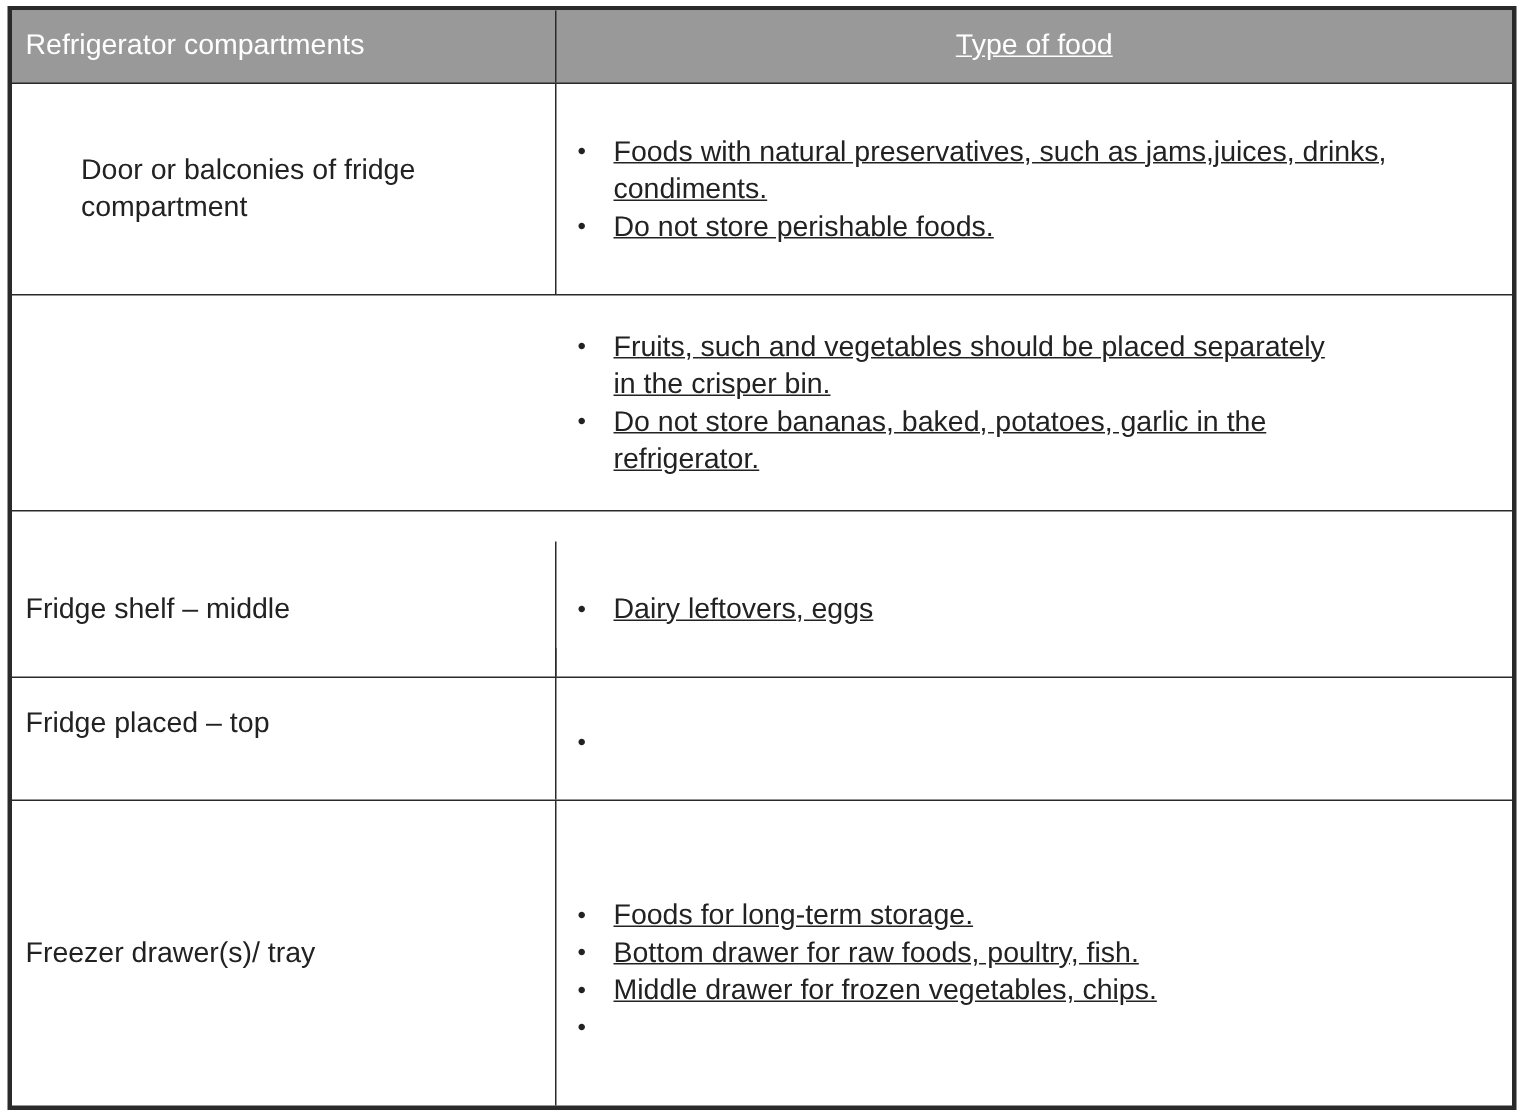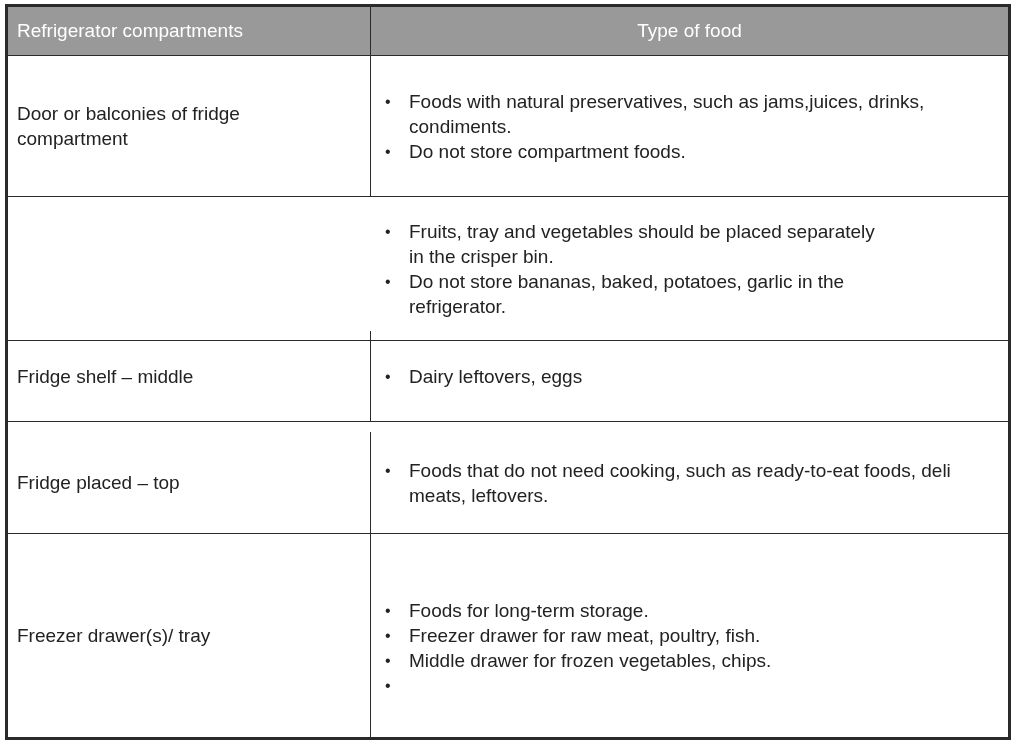--- a/index.html
+++ b/index.html
@@ -6,21 +6,21 @@
   body { width: 1016px; height: 745px; position: relative; overflow: hidden;
          font-family: "Liberation Sans", sans-serif; color: #222222; }
   .tbl { position: absolute; left: 5px; top: 4px; width: 1006px; height: 736px;
          border: 3px solid #2a2a2a; box-sizing: border-box; }
   .row { position: absolute; left: 0; width: 100%; box-sizing: border-box;
          border-bottom: 1.5px solid #2a2a2a; }
   .row.last { border-bottom: none; }
   .cell { position: absolute; top: 0; bottom: 0; box-sizing: border-box;
           display: flex; align-items: center; }
   .c1 { left: 0; width: 363px; padding-left: 9px; border-right: 1.5px solid #2a2a2a; }
-  .c2 { left: 363px; right: 0; padding-left: 14px; }
+  .c2 { left: 363px; right: 0; padding-left: 14px; text-decoration: underline; }
   .hdr { background: #999999; color: #ffffff; font-size: 19px; }
   .hdr .c2 { justify-content: center; padding-left: 0; }
   .comp { font-size: 19px; line-height: 25px; color: #222; }
   ul { list-style: none; margin: 0; padding: 0; font-size: 19px; line-height: 25px; }
   li { position: relative; padding-left: 24px; }
   li .bullet { position: absolute; left: 0; top: 0; width: 24px; font-size: 16px; }
 </style>
 </head>
 <body>
 
@@ -30,67 +30,67 @@
     <div class="cell c1">
       <span>Refrigerator compartments</span>
     </div>
     <div class="cell c2">
       <span>Type of food</span>
     </div>
   </div>
 
   <div class="row" style="top:49px;height:141px;">
     <div class="cell c1">
-      <span class="comp" style="max-width:260px;">Door or balconies of fridge compartment</span>
+      <span class="comp" style="max-width:260px;margin-left:37px;">Door or balconies of fridge compartment</span>
     </div>
     <div class="cell c2">
       <ul style="max-width:540px;">
         <li><span class="bullet">•</span><span>Foods with natural preservatives, such as jams,juices, drinks, condiments.</span></li>
-        <li><span class="bullet">•</span><span>Do not store compartment foods.</span></li>
+        <li><span class="bullet">•</span><span>Do not store perishable foods.</span></li>
       </ul>
     </div>
   </div>
 
   <div class="row" style="top:190px;height:144px;">
     <div class="cell c2">
       <ul style="max-width:500px;">
-        <li><span class="bullet">•</span><span>Fruits, tray and vegetables should be placed separately in the crisper bin.</span></li>
+        <li><span class="bullet">•</span><span>Fruits, such and vegetables should be placed separately in the crisper bin.</span></li>
         <li><span class="bullet">•</span><span>Do not store bananas, baked, potatoes, garlic in the refrigerator.</span></li>
       </ul>
     </div>
   </div>
 
-  <div class="row" style="top:324px;height:91px;">
+  <div class="row" style="top:354px;height:91px;">
     <div class="cell c1">
       <span class="comp">Fridge shelf – middle</span>
     </div>
     <div class="cell c2">
       <ul>
         <li><span class="bullet">•</span><span>Dairy leftovers, eggs</span></li>
       </ul>
     </div>
   </div>
 
   <div class="row" style="top:425px;height:102px;">
     <div class="cell c1">
       <span class="comp">Fridge placed – top</span>
     </div>
     <div class="cell c2">
       <ul style="max-width:600px;">
-        <li><span class="bullet">•</span><span>Foods that do not need cooking, such as ready-to-eat foods, deli meats, leftovers.</span></li>
+        <li><span class="bullet">•</span></li>
       </ul>
     </div>
   </div>
 
   <div class="row last" style="top:527px;height:203px;">
     <div class="cell c1">
       <span class="comp">Freezer drawer(s)/ tray</span>
     </div>
     <div class="cell c2">
       <ul>
         <li><span class="bullet">•</span><span>Foods for long-term storage.</span></li>
-        <li><span class="bullet">•</span><span>Freezer drawer for raw meat, poultry, fish.</span></li>
+        <li><span class="bullet">•</span><span>Bottom drawer for raw foods, poultry, fish.</span></li>
         <li><span class="bullet">•</span><span>Middle drawer for frozen vegetables, chips.</span></li>
         <li><span class="bullet">•</span></li>
       </ul>
     </div>
   </div>
 </div>
 
 </body></html>

